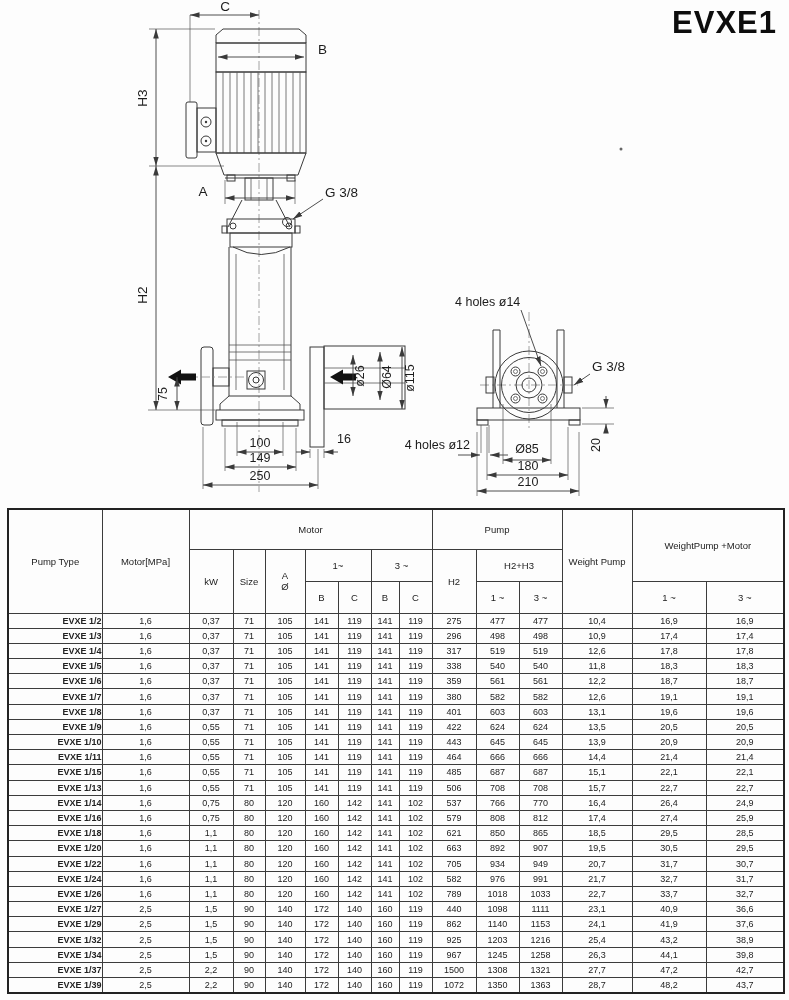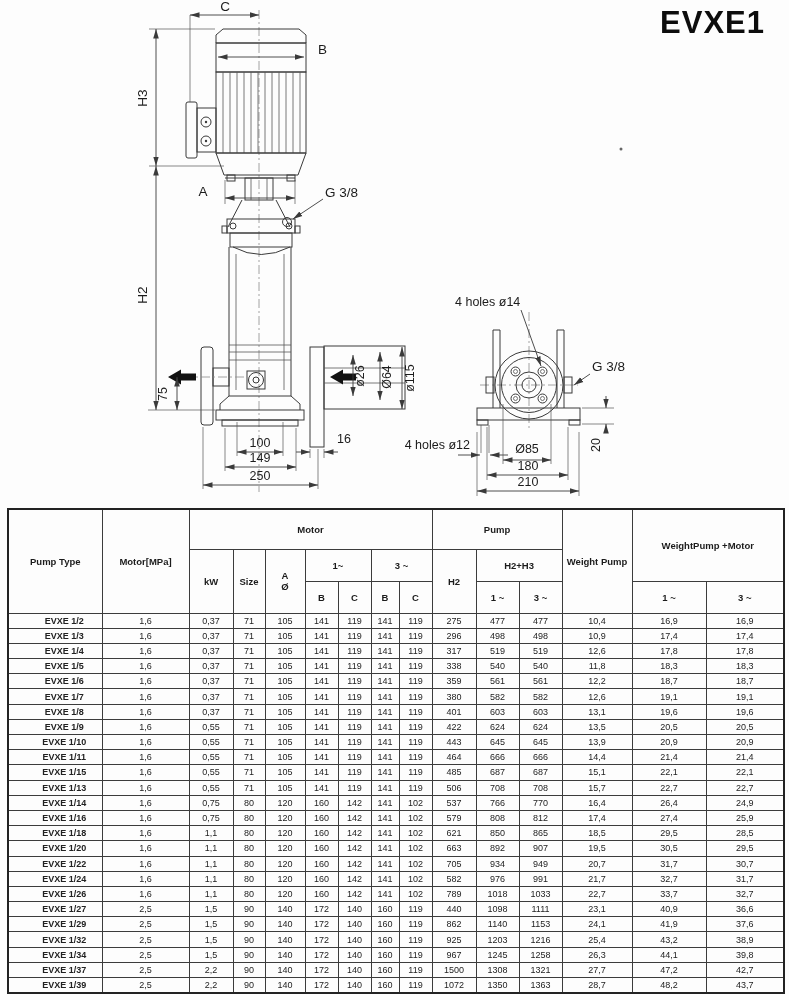--- a/index.html
+++ b/index.html
@@ -1,34 +1,34 @@
 <!DOCTYPE html>
 <html><head>
 <meta charset="utf-8">
 <style>
   html,body{margin:0;padding:0;background:#ffffff;}
   .page{position:relative;width:789px;height:1000px;background:#fdfdfd;overflow:hidden;
         font-family:"Liberation Sans",sans-serif;color:#1c1c1c;}
-  .title{position:absolute;top:5px;right:24px;font-size:31px;font-weight:900;
+  .title{position:absolute;top:5px;right:12px;font-size:31px;font-weight:900;
          letter-spacing:1px;color:#0d0d0d;font-family:"Liberation Sans",sans-serif;}
   svg.drawing{position:absolute;left:0;top:0;}
   svg .ln{stroke:#3a3a3a;stroke-width:1;fill:none;}
   svg .thin{stroke:#555;stroke-width:.8;fill:none;}
   svg .cl{stroke:#8a8a8a;stroke-width:.8;fill:none;stroke-dasharray:9 3 2 3;}
   svg .dim{stroke:#3a3a3a;stroke-width:.9;fill:none;marker-start:url(#arS);marker-end:url(#arE);}
   svg .lead{stroke:#3a3a3a;stroke-width:.9;fill:none;marker-end:url(#arE);}
   svg .ext{stroke:#555;stroke-width:.7;fill:none;}
   svg text{font-family:"Liberation Sans",sans-serif;font-size:12.5px;fill:#1c1c1c;}
   svg text.big{font-size:13.5px;}
   .tblwrap{position:absolute;left:7px;top:508px;}
   table{border-collapse:collapse;table-layout:fixed;width:777px;border:2px solid #222;}
   th,td{border:1px solid #3c3c3c;padding:0;font-size:9px;overflow:hidden;white-space:nowrap;}
-  th{font-weight:bold;text-align:center;font-size:9.5px;}
+  th{font-weight:normal;text-align:center;font-size:9.5px;}
   td{text-align:center;font-weight:normal;color:#222;}
-  td.rowhead{text-align:center;padding-left:18px;font-weight:bold;white-space:nowrap;}
+  td.rowhead{text-align:right;padding-left:18px;font-weight:bold;white-space:nowrap;}
   thead tr.r1{height:40px;} thead tr.r2{height:32px;} thead tr.r3{height:32px;}
   tbody tr{height:15.2px;}
   th.wrap{white-space:normal;line-height:1.2;}
 </style>
 </head>
 <body>
 
 <div class="page">
 
   <div class="title">EVXE1</div>

